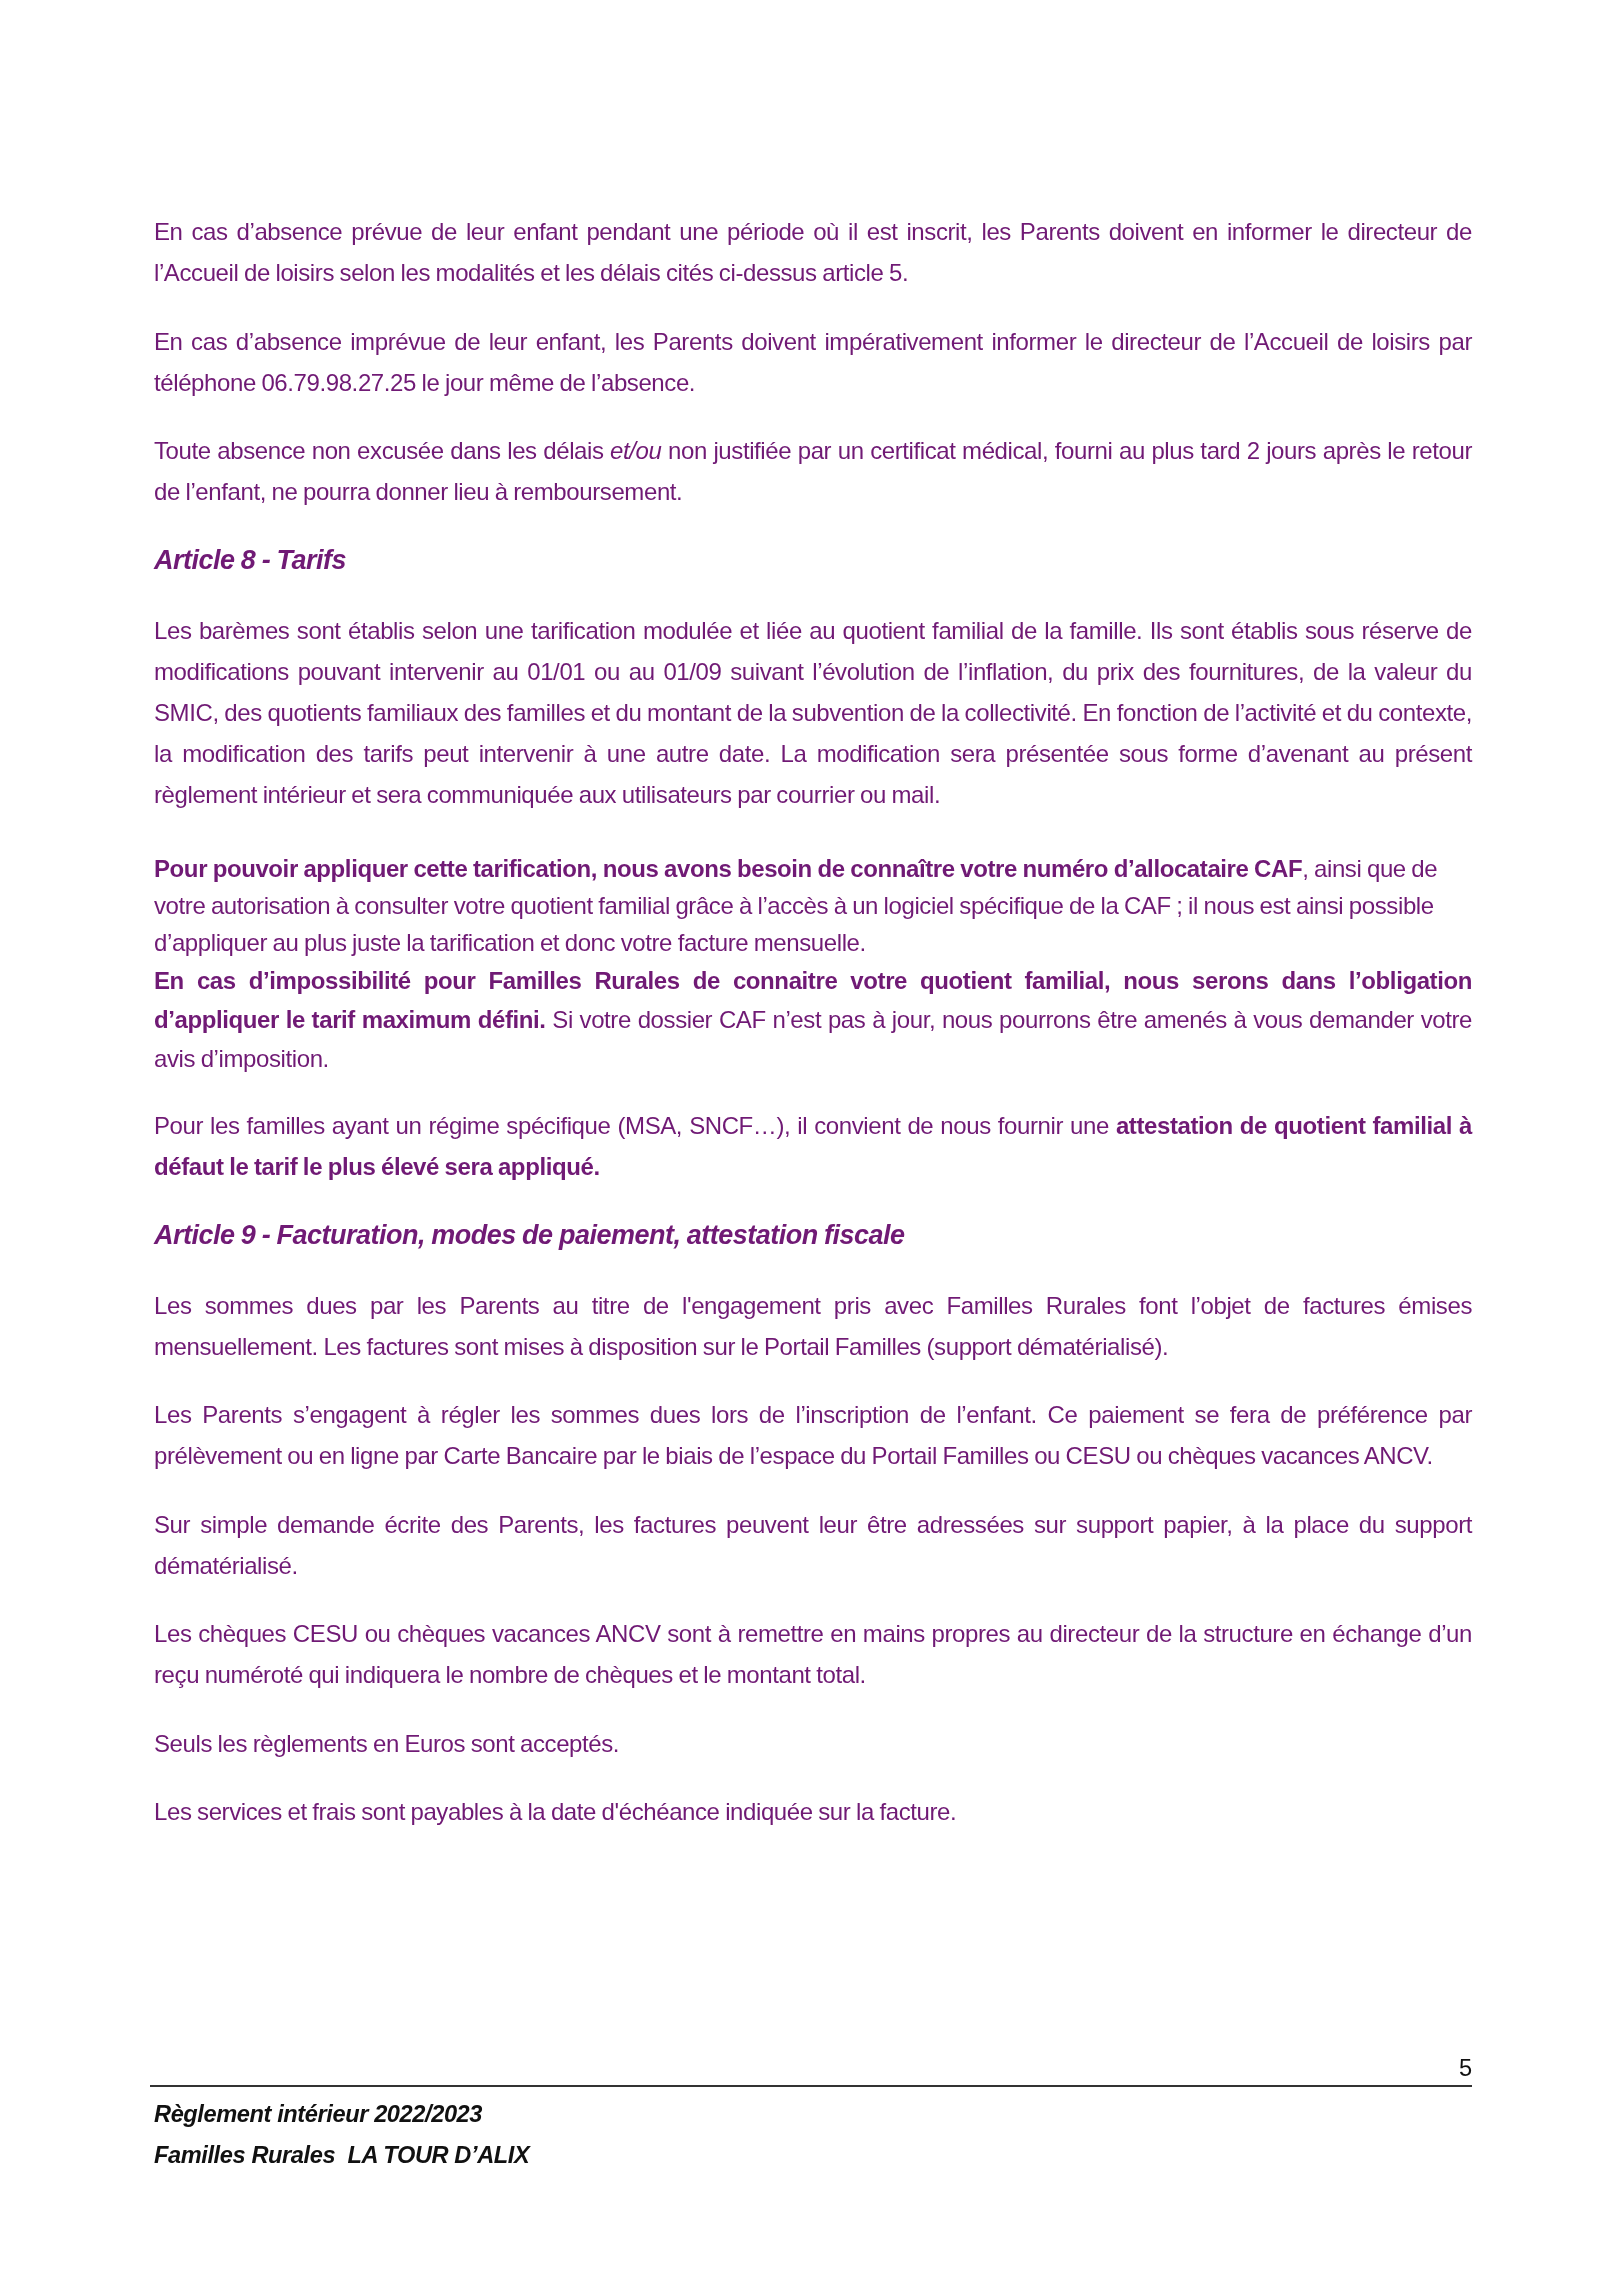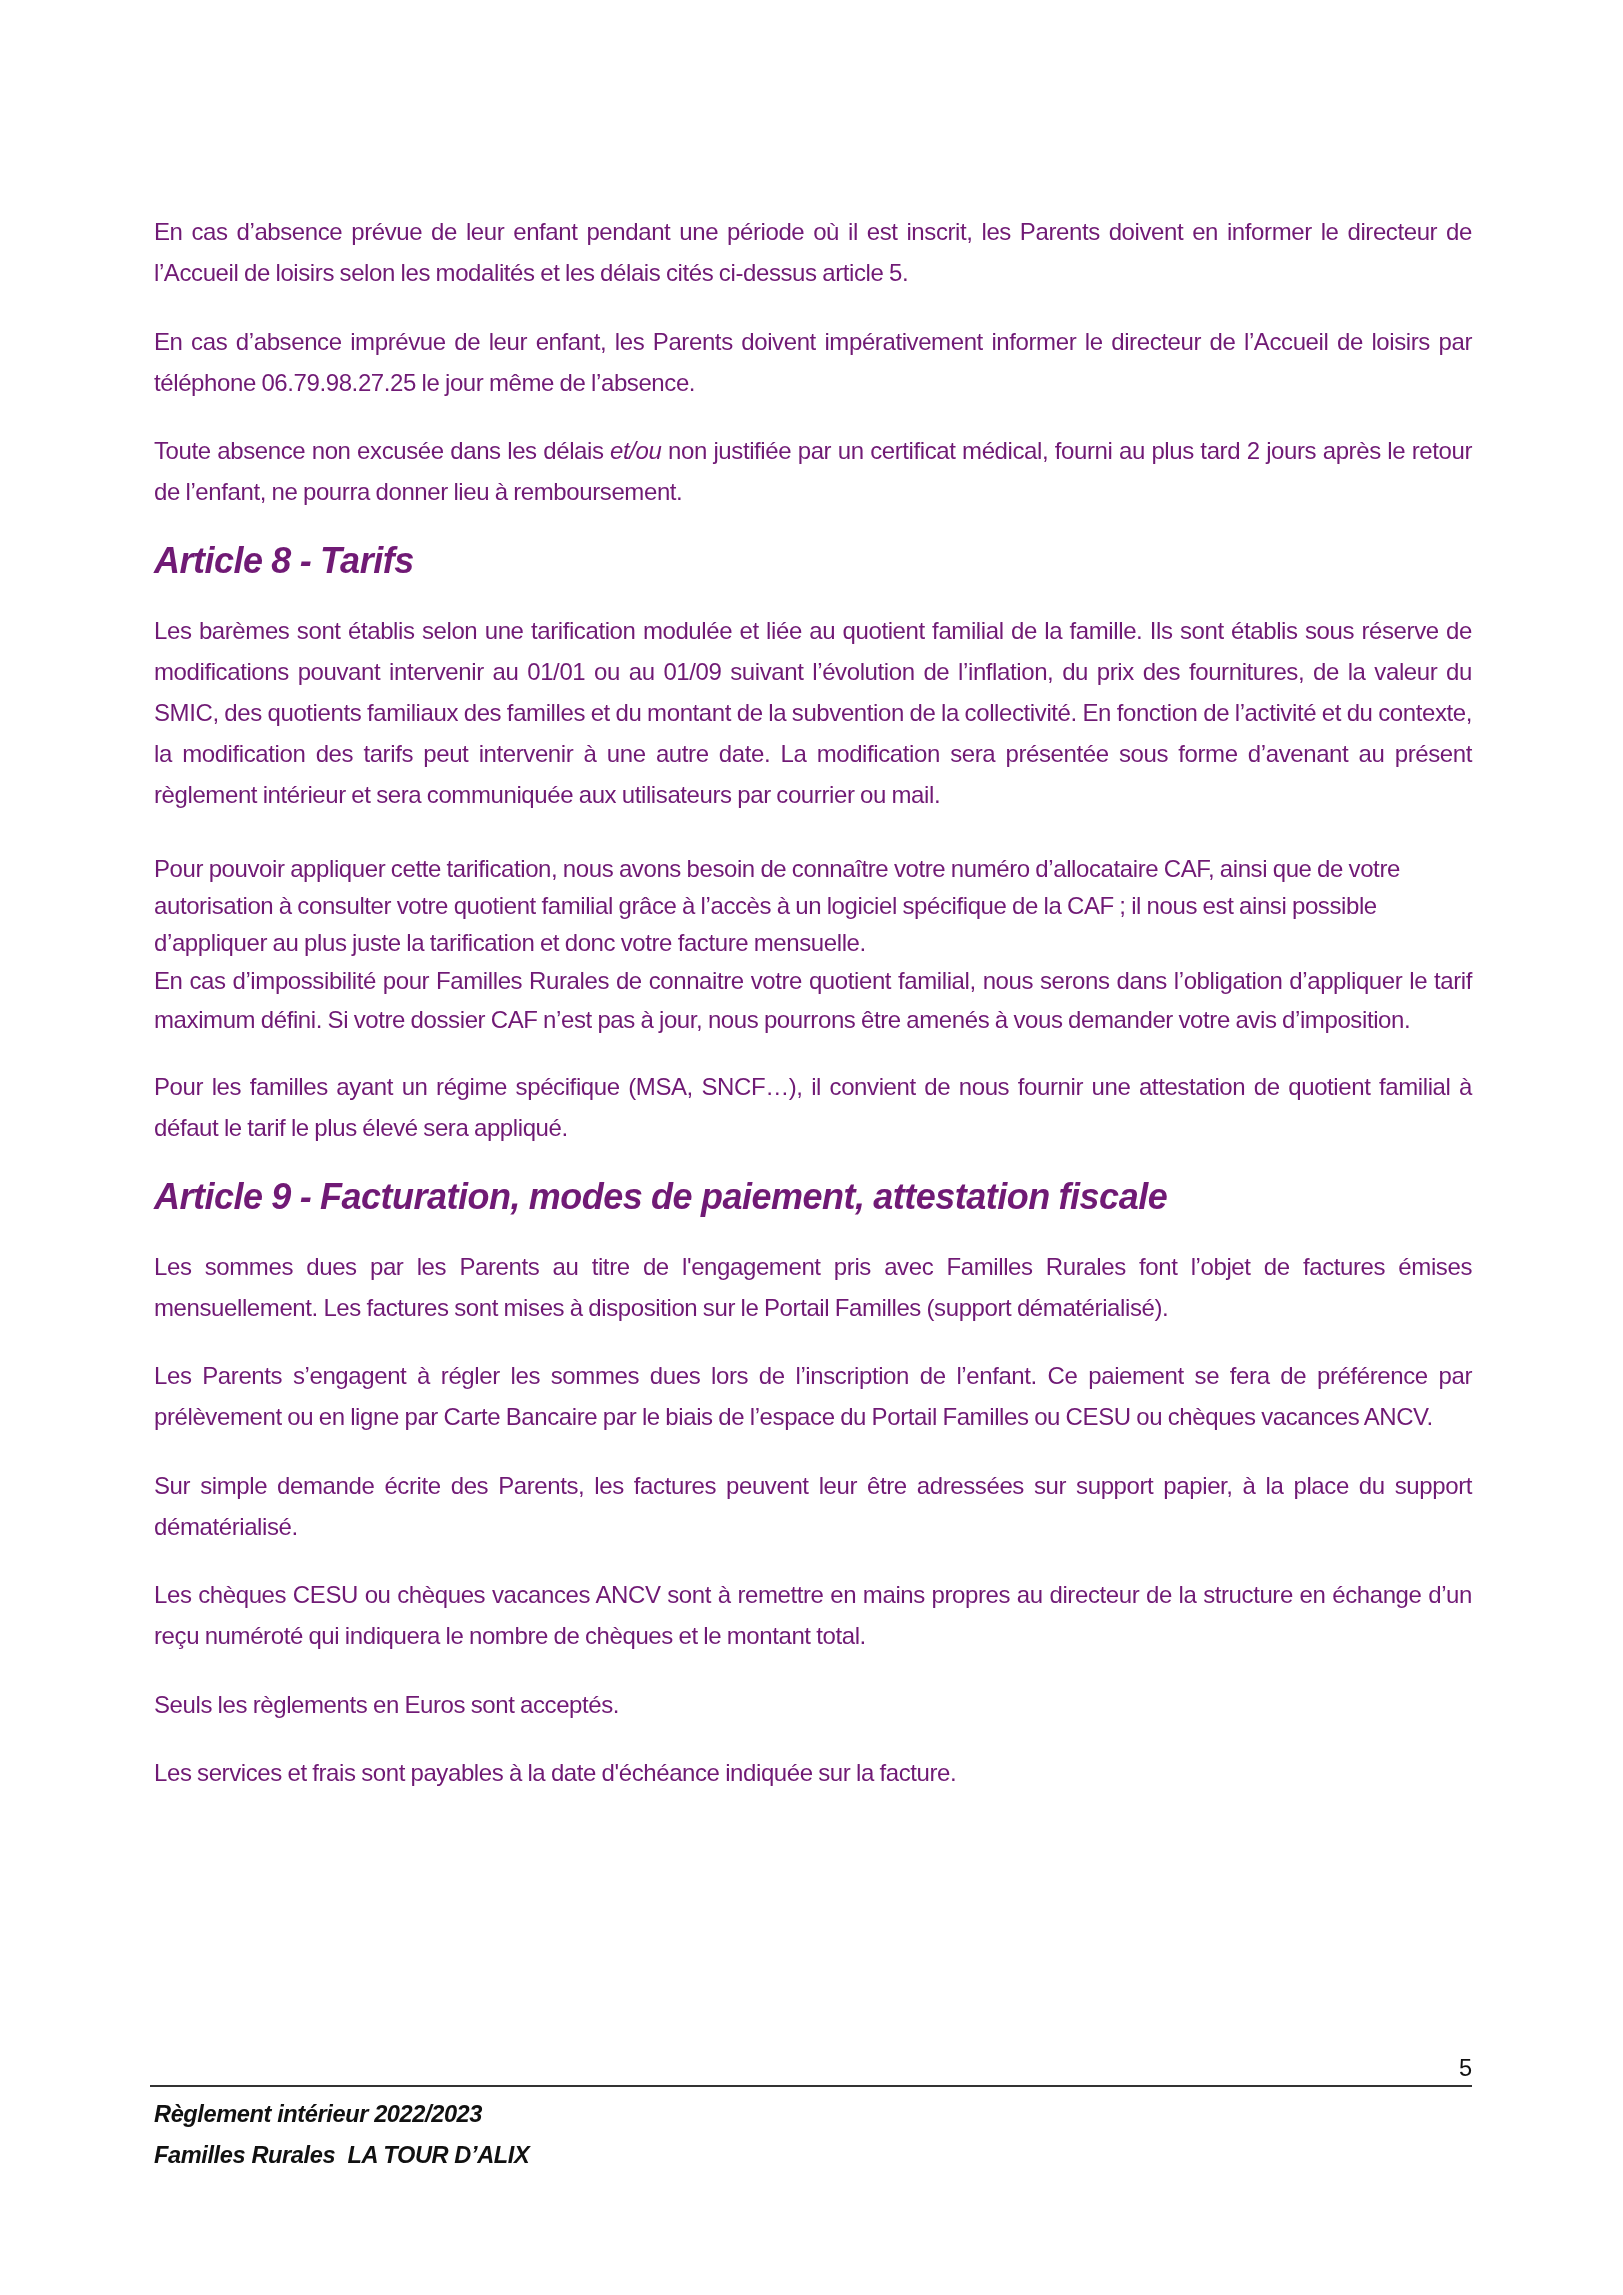--- a/index.html
+++ b/index.html
@@ -8,24 +8,24 @@
     position: absolute; left: 154px; top: 190px; width: 1318px;
     font-family: "Liberation Sans", sans-serif;
     font-size: 24px; line-height: 41px; color: #701a75;
     letter-spacing: -0.4px; word-spacing: -0.7px; margin-top: 21px;
   }
   p { margin: 0 0 27.5px 0; }
   .justify { text-align: justify; }
   .tight { margin-bottom: 0; line-height: 37px; }
   h2 {
     font-family: "Liberation Sans", sans-serif;
-    font-style: italic; font-weight: bold; font-size: 36px;
+    font-style: italic; font-weight: bold; font-size: 27px;
     margin: 0 0 29px 0; line-height: 41px; letter-spacing: -0.5px;
   }
-  b { font-weight: normal; }
+  b { font-weight: bold; }
   i { font-style: italic; }
   .footer-num {
     position: absolute; right: 151px; top: 2055px;
     font-family: "Liberation Sans", sans-serif; font-size: 23.6px; color: #111;
   }
   .footer-rule {
     position: absolute; left: 150px; width: 1322px; top: 2085px;
     height: 0; border-top: 2px solid #333333;
   }
   .footer-text {

